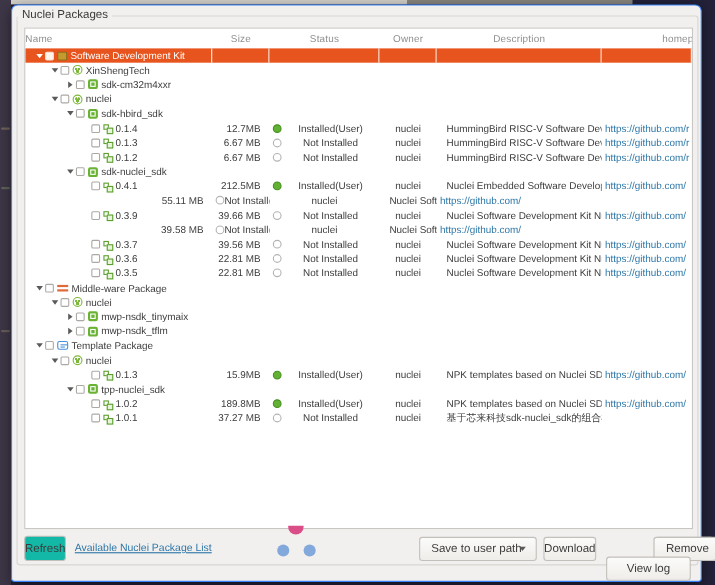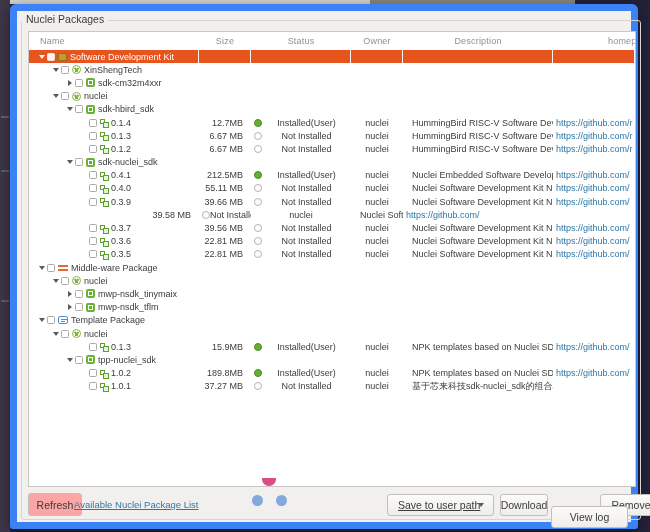--- a/index.html
+++ b/index.html
@@ -10,21 +10,21 @@
     -webkit-font-smoothing:antialiased;
   }
   
   .left-strip{position:absolute;left:0;top:0;width:10px;height:532px;background:#3e3748;}
   .left-strip .mark{position:absolute;left:1px;width:8px;height:2px;opacity:.55;border-radius:1px;}
   .top-sliver-a{position:absolute;left:10px;top:0;width:360px;height:4px;background:#d8d4ce;}
   .top-sliver-b{position:absolute;left:370px;top:0;width:205px;height:4px;background:#8c8880;}
   
   .dialog{
     position:absolute;left:10px;top:4px;width:628px;height:525px;
-    background:#f2f0ee;border:7px solid #3b82f6;border-radius:6px 6px 3px 3px;
+    background:#f2f0ee;border:1px solid #3b82f6;border-radius:6px 6px 3px 3px;
     box-shadow:0 3px 14px rgba(0,0,0,.45);box-sizing:border-box;z-index:1;
   }
   .group-label{
     position:absolute;left:5px;top:2px;padding:0 4px;background:#f2f0ee;
     font-size:10.5px;color:#3a3a3a;z-index:3;
   }
   .groupbox{
     position:absolute;left:4px;top:9px;width:618px;height:498px;
     border:1px solid #d8d5d1;border-radius:3px;z-index:1;
   }
@@ -33,21 +33,21 @@
     position:absolute;left:11px;top:20px;width:606px;height:454px;
     background:#ffffff;border:1px solid #c9c7c3;box-sizing:content-box;
     overflow:hidden;z-index:2;
   }
   .hrow,.row{
     display:grid;grid-template-columns:170px 52px 100px 52px 150px 82px;
     width:606px;box-sizing:border-box;
   }
   .hrow{height:18px;align-items:center;font-size:9px;color:#8f8f8f;letter-spacing:.2px;}
   .hcell{overflow:hidden;white-space:nowrap;}
-  .h-name{padding-left:11px;}
+  .h-name{}
   .h-size,.h-status,.h-owner,.h-desc{text-align:center;}
   .h-home{padding-left:55px;}
   .row{height:13.2px;font-size:9px;color:#3c3c3c;align-items:center;}
   .cell{overflow:hidden;white-space:nowrap;height:13.2px;display:flex;align-items:center;box-sizing:border-box;}
   .c-name{padding-left:4px;}
   .c-size{justify-content:flex-end;padding-right:8px;}
   .c-status{}
   .c-owner{justify-content:center;}
   .c-desc{padding-left:9px;}
   .c-home{padding-left:3px;color:#2d77a8;}
@@ -81,23 +81,23 @@
   .ic-ver::after{content:"";position:absolute;left:3px;top:4px;width:4px;height:4px;border:1px solid #5ba02c;background:#e8f5dc;}
   .st-installed{width:8px;height:8px;border-radius:50%;background:#62b135;border:1px solid #47901f;box-sizing:border-box;margin-left:3px;flex:0 0 8px;}
   .st-not{width:8px;height:8px;border-radius:50%;background:#fff;border:1.5px solid #b5b3af;box-sizing:border-box;margin-left:3px;flex:0 0 8px;}
   
   .btn{
     position:absolute;font-size:10.5px;color:#3c3c3c;
     background:linear-gradient(#fbfbfa,#efede9);
     border:1px solid #c3c0bb;border-radius:3px;
     display:flex;align-items:center;justify-content:center;box-sizing:border-box;z-index:3;
   }
-  .btn-refresh{left:11px;top:482px;width:54px;height:23px;background:#fca5a5;}
+  .btn-refresh{left:11px;top:482px;width:38px;height:23px;background:#14b8a6;}
   .pkg-link{position:absolute;left:57px;top:488px;font-size:9.5px;color:#2d77a8;text-decoration:underline;z-index:3;}
-  .combo{left:370px;top:483px;width:107px;height:22px;justify-content:flex-start;padding-left:10px;text-decoration:underline;}
+  .combo{left:370px;top:483px;width:107px;height:22px;justify-content:flex-start;padding-left:10px;}
   .combo .carrot{position:absolute;right:9px;top:8px;width:0;height:0;border-left:3.5px solid transparent;border-right:3.5px solid transparent;border-top:4px solid #5a5a5a;}
   .btn-download{left:483px;top:483px;width:48px;height:22px;}
   .btn-import{left:536px;top:483px;width:54px;height:22px;margin-left:48px;}
   .btn-remove{left:583px;top:483px;width:62px;height:22px;}
   .btn-viewlog{left:551px;top:506px;width:77px;height:22px;z-index:4;}
   
   .dot-pink{position:absolute;left:262px;top:478px;width:14px;height:8px;border-radius:0 0 14px 14px;z-index:5;}
   .dot-blue{position:absolute;width:11px;height:11px;border-radius:50%;z-index:5;}
 </style>
 </head>
@@ -283,27 +283,20 @@
           <div class="cell c-size">212.5MB</div>
           <div class="cell c-status">
             <span class="st-installed"></span>
             <span class="st-text">Installed(User)</span>
           </div>
           <div class="cell c-owner">nuclei</div>
           <div class="cell c-desc">Nuclei Embedded Software Developi</div>
           <div class="cell c-home">https://github.com/</div>
         </div>
         <div class="row">
-          <div class="cell c-name">
-            <span class="ind" style="width: 45px;"></span>
-            <span class="arw"></span>
-            <span class="cb"></span>
-            <span class="ic ic-ver"></span>
-            <span class="lbl">0.4.0</span>
-          </div>
           <div class="cell c-size">55.11 MB</div>
           <div class="cell c-status">
             <span class="st-not"></span>
             <span class="st-text">Not Installed</span>
           </div>
           <div class="cell c-owner">nuclei</div>
           <div class="cell c-desc">Nuclei Software Development Kit Nu</div>
           <div class="cell c-home">https://github.com/</div>
         </div>
         <div class="row">

